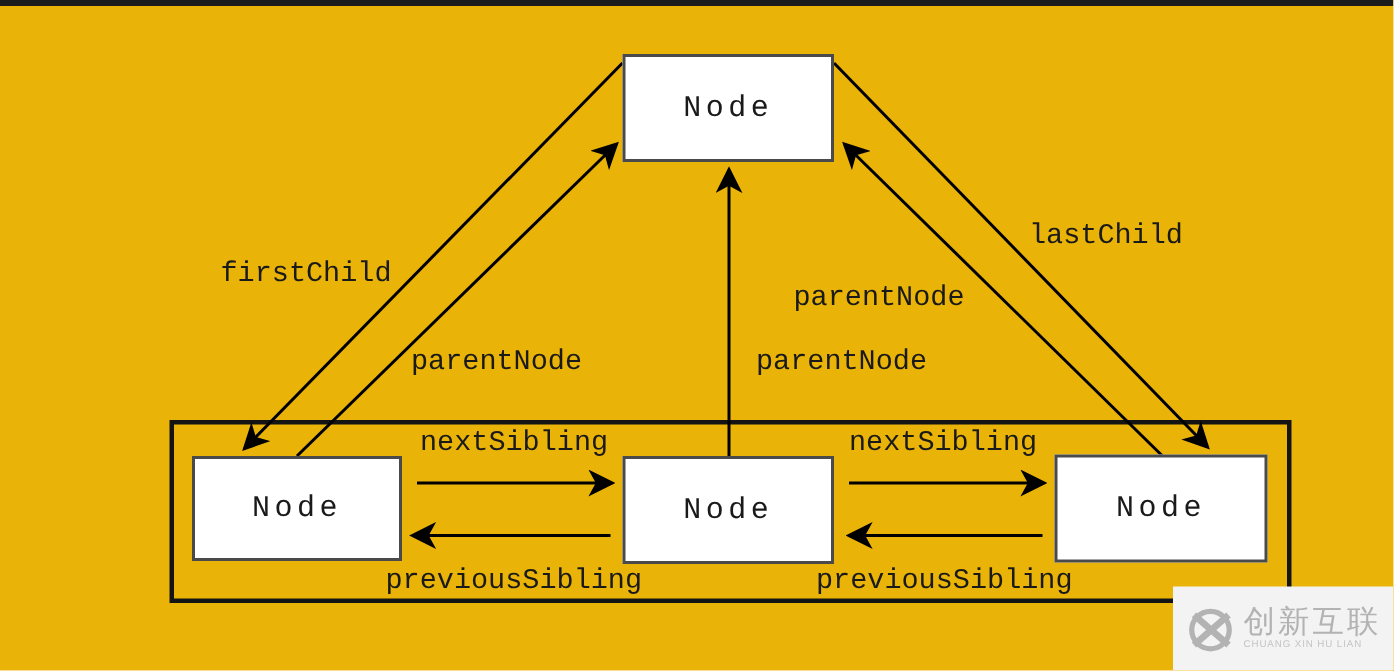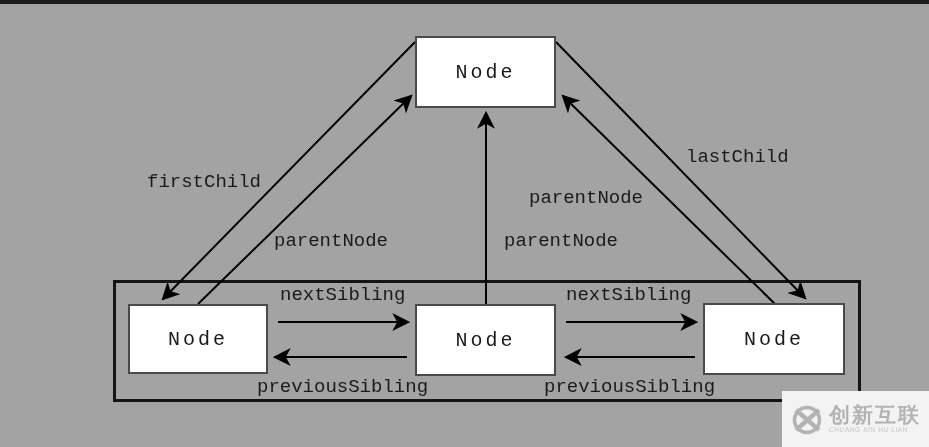--- a/index.html
+++ b/index.html
@@ -1,17 +1,17 @@
 <!DOCTYPE html>
 <html><head>
 <meta charset="utf-8">
 <style>
   html,body{margin:0;padding:0;background:#ffffff;}
   .stage{
-    position:relative;width:929px;height:447px;background:#a3a3a3;
+    position:relative;width:929px;height:447px;background:#eab308;
     overflow:hidden;font-family:"Liberation Mono","DejaVu Sans Mono",monospace;
   }
   .topbar{position:absolute;left:0;top:0;width:929px;height:4px;background:#1c1c1c;}
   .lines{position:absolute;left:0;top:0;width:929px;height:447px;pointer-events:none;}
   .outer-box{
     position:absolute;left:113px;top:280px;width:748px;height:122px;
     border:3px solid #141414;box-sizing:border-box;background:transparent;
   }
   .node-box{
     position:absolute;border:2px solid #4a4a4a;background:#ffffff;box-sizing:border-box;
@@ -35,21 +35,21 @@
   .lbl-previousSibling-1{left:257px;top:378px;}
   .lbl-previousSibling-2{left:544px;top:378px;}
   .lbl-childNodes{left:102px;top:408px;}
   .watermark{
     position:absolute;left:782px;top:391px;width:147px;height:56px;
     background:#f3f3f3;display:flex;align-items:center;
     font-family:"Liberation Sans","DejaVu Sans",sans-serif;
   }
   .wm-icon{margin-left:8px;flex:0 0 auto;}
   .wm-text{margin-left:5px;display:flex;flex-direction:column;}
-  .wm-cn{font-size:21px;font-weight:bold;color:#b3b3b3;letter-spacing:2px;line-height:22px;}
+  .wm-cn{font-size:21px;font-weight:normal;color:#b3b3b3;letter-spacing:2px;line-height:22px;}
   .wm-en{font-size:6.5px;color:#c4c4c4;letter-spacing:0.6px;line-height:8px;}
 </style>
 </head>
 <body>
 
 <div class="stage">
 
   <div class="topbar"></div>
 
   <div class="outer-box"></div>

